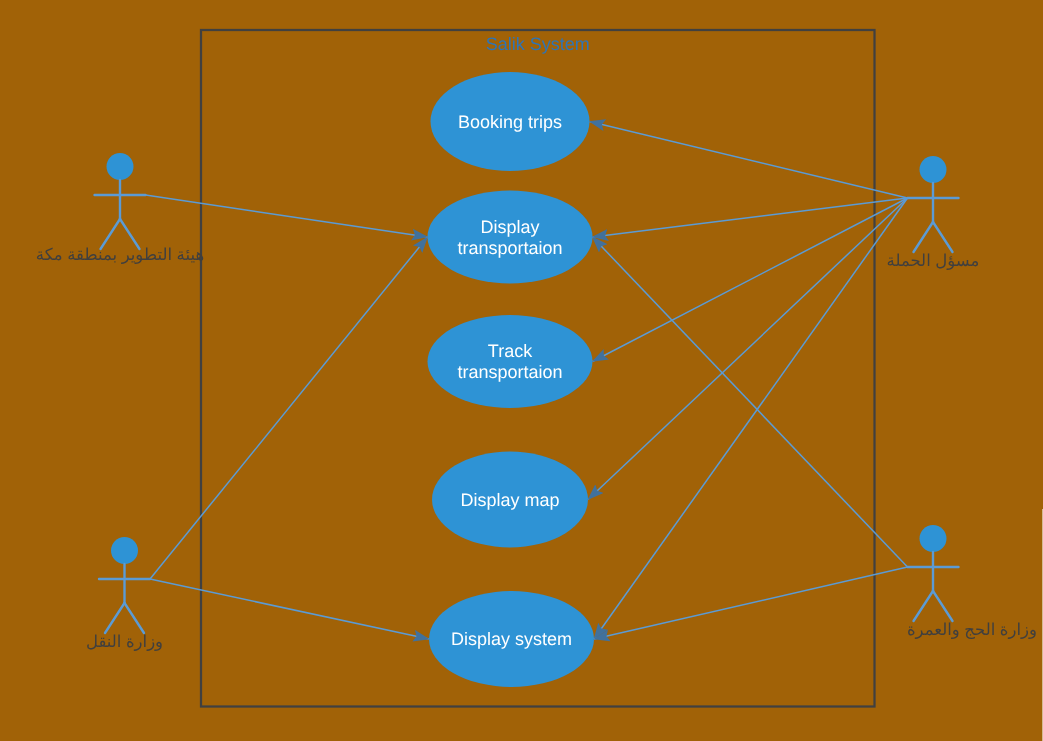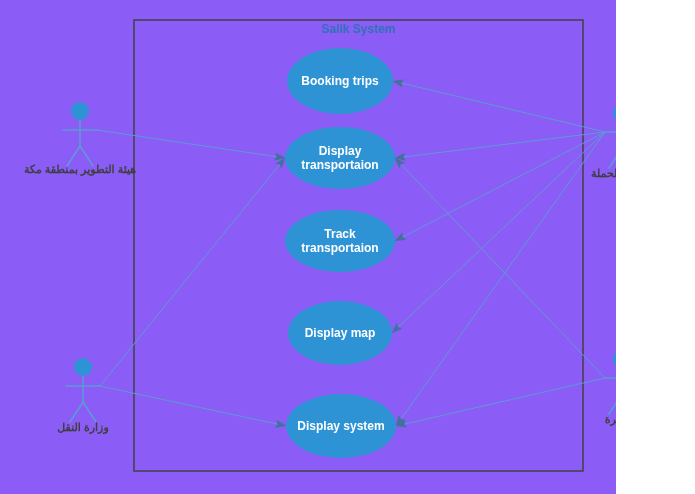--- a/index.html
+++ b/index.html
@@ -3,25 +3,24 @@
 <meta charset="utf-8">
 <style>
   html, body {
     margin: 0;
     padding: 0;
     background: #ffffff;
     font-family: "Liberation Sans", sans-serif;
   }
   .canvas {
     position: relative;
-    width: 616px;
+    width: 695px;
     height: 494px;
     overflow: hidden;
-    background: #8b5cf6;
-    font-weight: bold;
+    background: #a16207;
   }
   svg text {
     font-family: "Liberation Sans", sans-serif;
     user-select: none;
   }
 </style>
 </head>
 <body>
 
 <div class="canvas">

